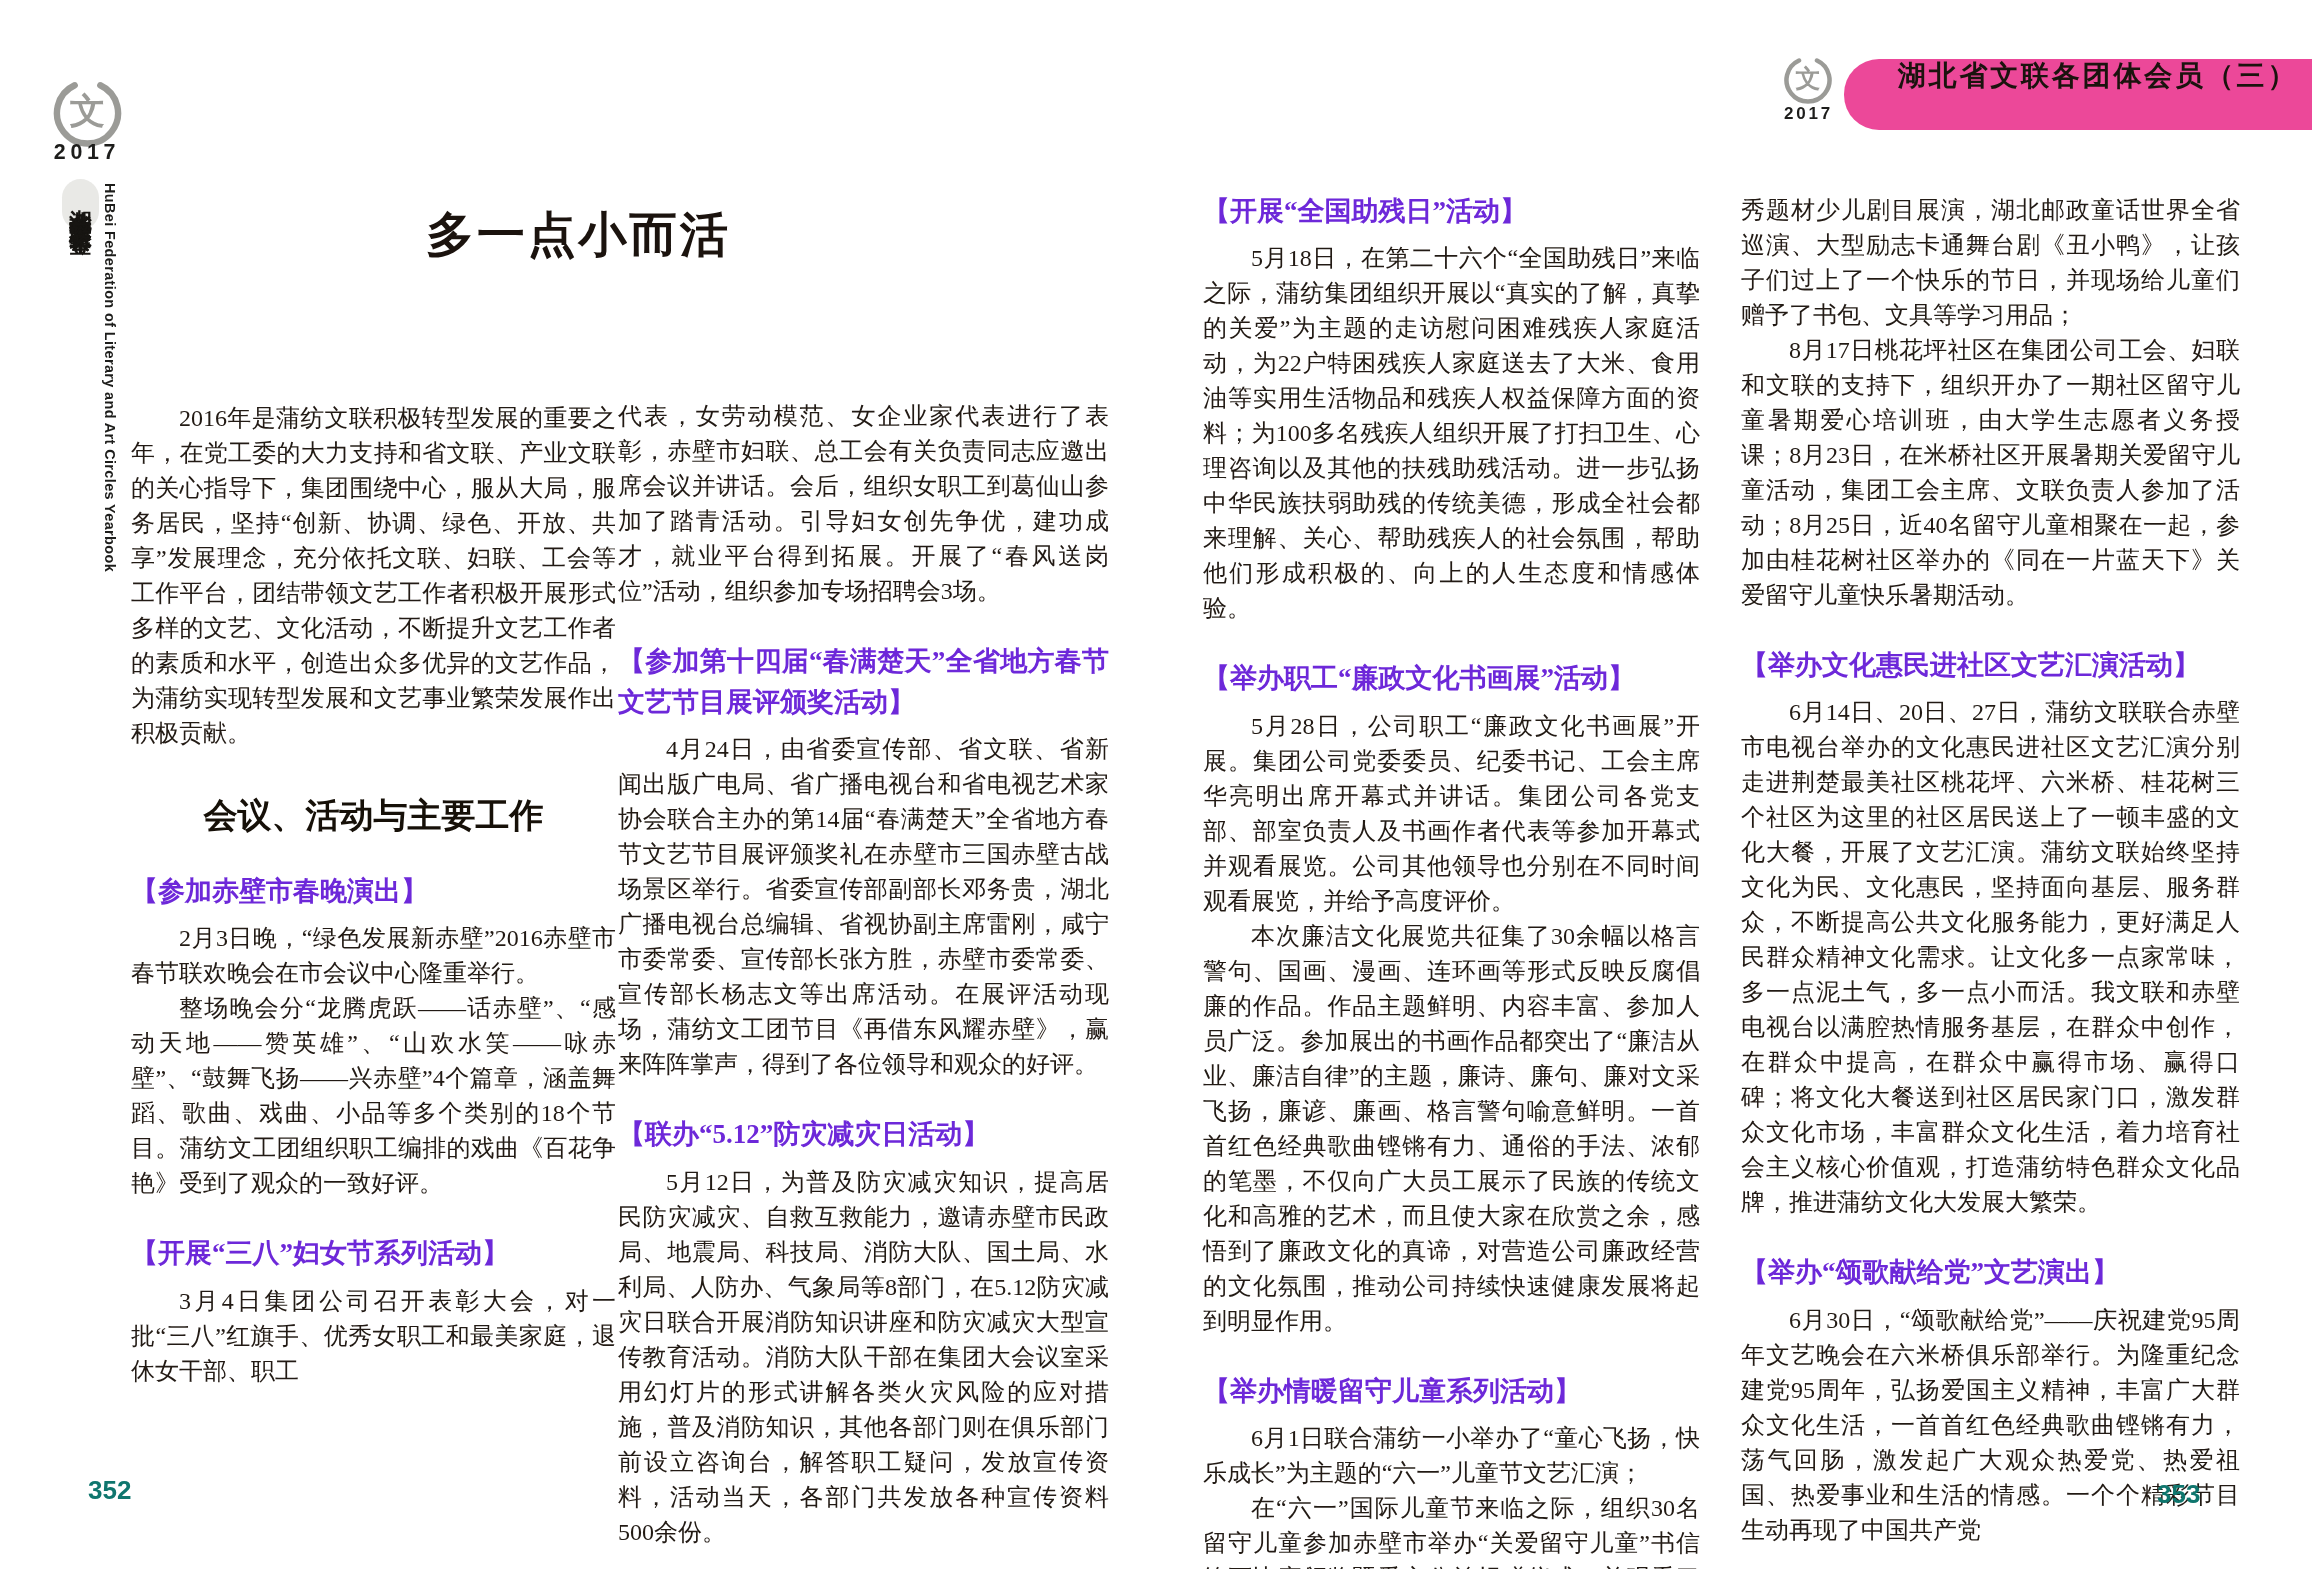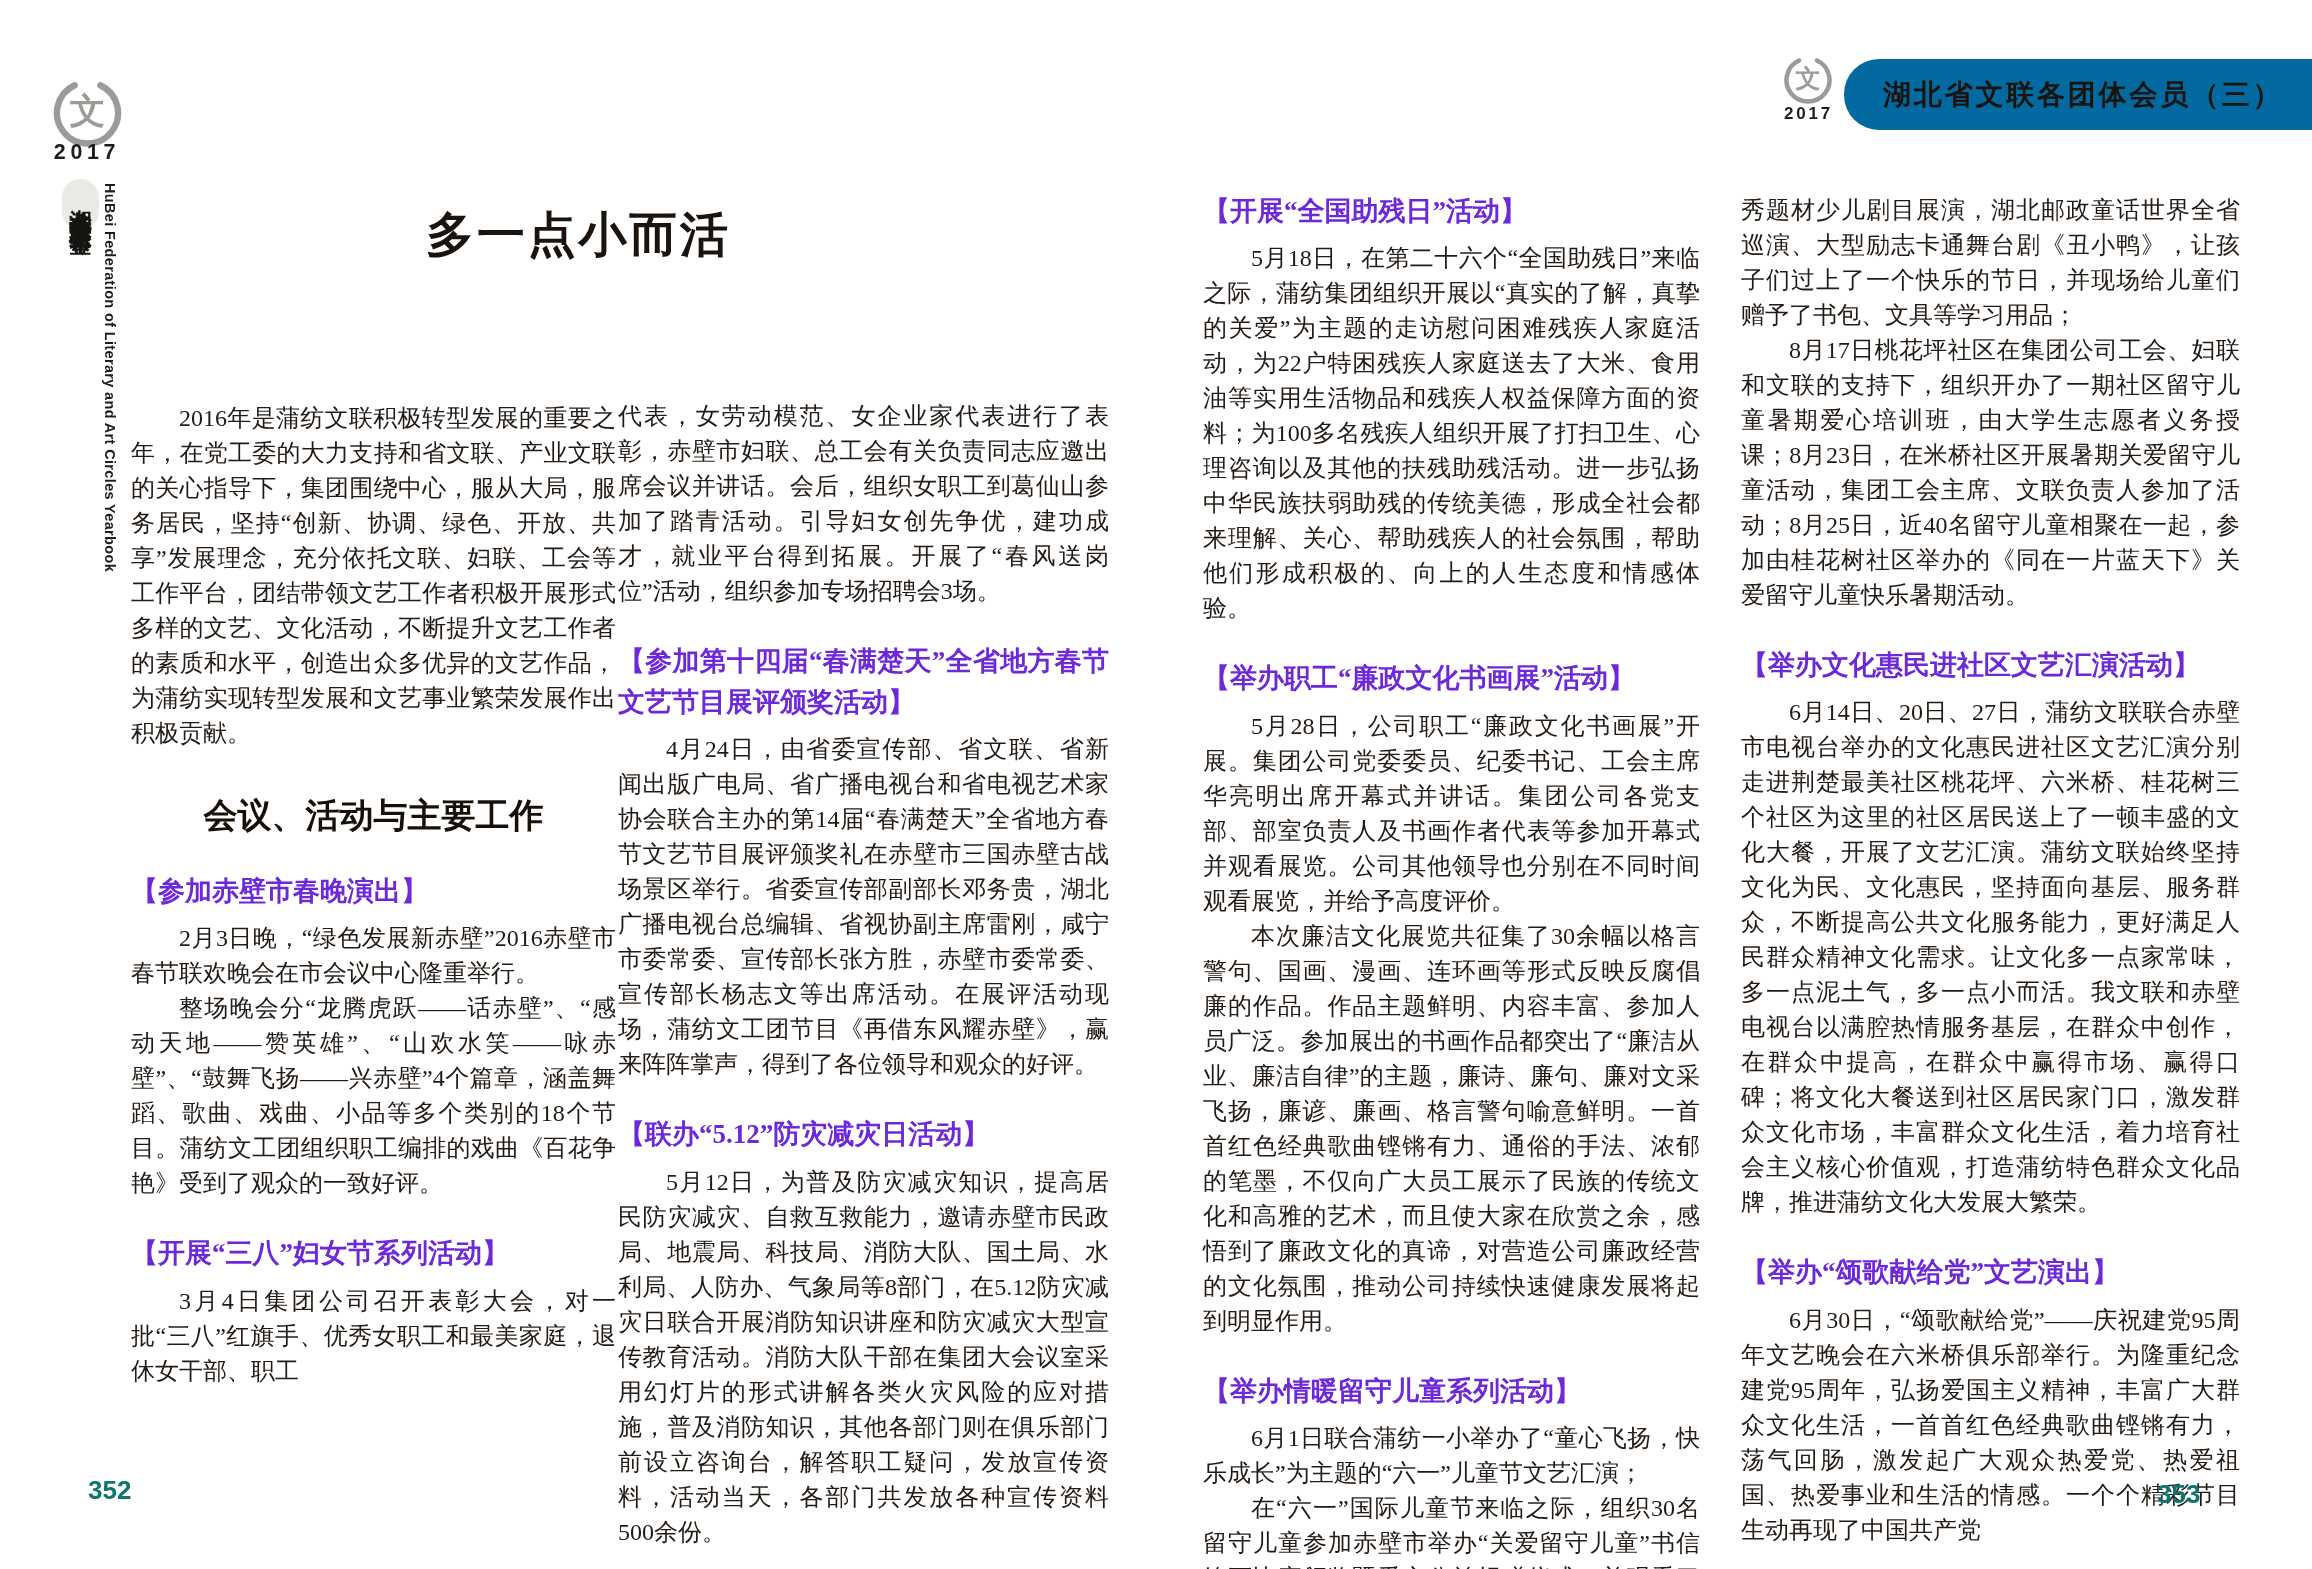--- a/index.html
+++ b/index.html
@@ -20,22 +20,22 @@
               writing-mode:vertical-rl;
               font-family:"Liberation Sans","DejaVu Sans",sans-serif;
               font-size:14.4px;font-weight:bold;color:#1d1d1b;letter-spacing:0.4px;}
 
   
   #logo-right{position:absolute;left:1783px;top:54px;width:50px;height:50px;}
   #year-right{position:absolute;left:1774px;top:104px;width:69px;text-align:center;
               font-family:"Liberation Sans","DejaVu Sans",sans-serif;
               font-size:17px;font-weight:bold;letter-spacing:2.8px;color:#1d1d1b;}
   #header-banner{position:absolute;left:1844px;top:59px;right:0;height:71px;
-                 background:#0369a1;border-radius:35px 0 0 35px;
-                 display:flex;flex-direction:column;justify-content:center;
+                 background:#ec4899;border-radius:35px 0 0 35px;
+                 display:flex;flex-direction:row;justify-content:center;
                  padding-left:39px;box-sizing:border-box;}
   #header-title-cn{font-family:"Liberation Sans","DejaVu Sans",sans-serif;
                    font-size:28px;font-weight:bold;color:#1b130e;letter-spacing:2.8px;line-height:34px;}
   #header-title-en{font-family:"Liberation Sans","DejaVu Sans",sans-serif;
                    font-size:16px;font-weight:bold;color:#1b130e;line-height:20.5px;margin-top:0.9px;}
 
   
   #article-title{position:absolute;left:131px;top:203px;width:895px;text-align:center;
                  font-size:48px;font-weight:bold;letter-spacing:2.8px;color:#1b130e;}
 

